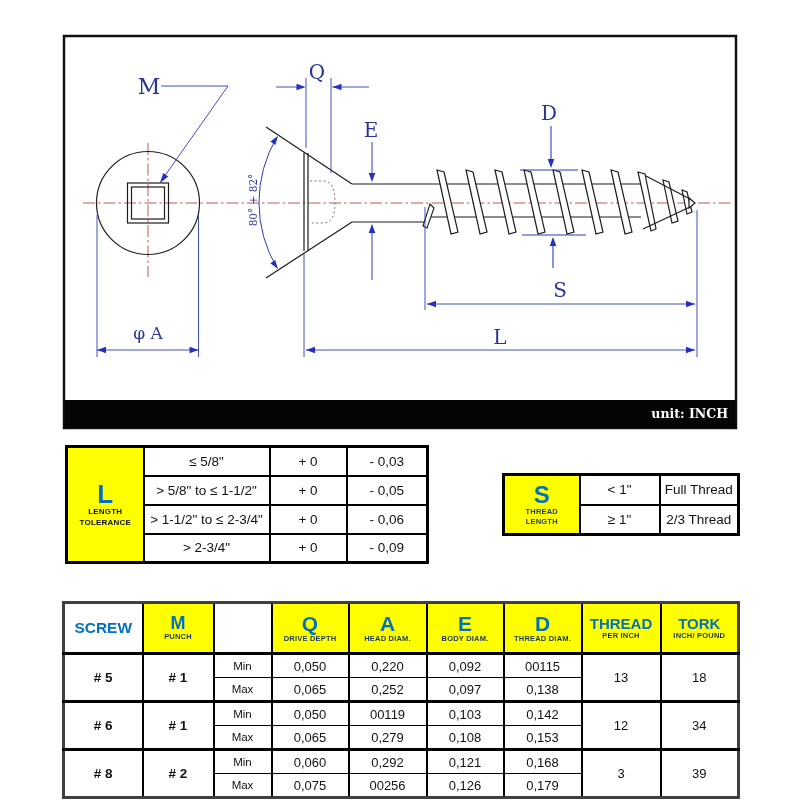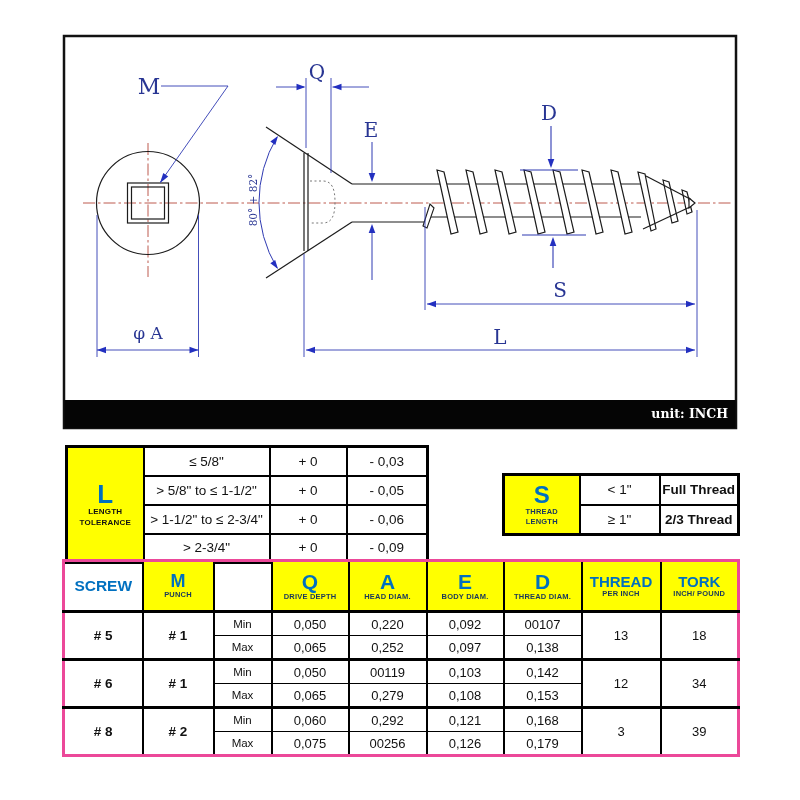--- a/index.html
+++ b/index.html
@@ -13,28 +13,28 @@
   
   #tol-table{position:absolute;left:65px;top:445px;width:361px;height:118px;
              border:3px solid #000;}
   #tol-table td{border:2px solid #000;font-size:13.5px;}
   #tol-table td.ylw{background:#FFFF00;}
   
   #thr-table{position:absolute;left:502px;top:473px;width:235px;height:60px;
              border:3px solid #000;}
   #thr-table td{border:2px solid #000;font-size:13.5px;}
   #thr-table td.ylw{background:#FFFF00;}
-  #thr-table .bold{font-weight:bold;}
+  #thr-table .bold{font-weight:normal;}
   
   .hdr-letter{color:#0070C0;font-weight:bold;line-height:1;}
   .hdr-sub{color:#17365D;font-weight:bold;font-size:7.5px;line-height:1.25;letter-spacing:.2px;}
   .tol-sub{color:#111;font-weight:bold;font-size:8px;line-height:1.3;letter-spacing:.2px;}
   
-  #spec-table{position:absolute;left:62px;top:559px;width:675px;height:180px;
-              border:3px solid #ec4899;}
+  #spec-table{position:absolute;left:62px;top:601px;width:675px;height:180px;
+              border:3px solid #404040;}
   #spec-table td{border:2px solid #000;font-size:13px;}
   #spec-table tr.hdr td{border-bottom:3px solid #000;height:48px;}
   #spec-table td.ylw{background:#FFFF00;}
   #spec-table td.screwhead{color:#0070C0;font-weight:bold;font-size:15.5px;}
   #spec-table tr.grp td{border-top:3px solid #000;}
   #spec-table td.minrow{border-bottom:1px solid #000;height:22px;}
   #spec-table td.maxrow{border-top:1px solid #000;height:22px;}
   #spec-table td.mm{font-size:11.5px;}
   #spec-table td.idcell{font-weight:600;font-size:13.5px;}
 </style>
@@ -267,21 +267,21 @@
       </td>
     </tr>
 
     <tr class="grp">
       <td class="idcell" rowspan="2"># 5</td>
       <td class="idcell" rowspan="2"># 1</td>
       <td class="mm minrow">Min</td>
       <td class="minrow">0,050</td>
       <td class="minrow">0,220</td>
       <td class="minrow">0,092</td>
-      <td class="minrow">00107</td>
+      <td class="minrow">00115</td>
       <td rowspan="2">13</td>
       <td rowspan="2">18</td>
     </tr>
     <tr>
       <td class="mm maxrow">Max</td>
       <td class="maxrow">0,065</td>
       <td class="maxrow">0,252</td>
       <td class="maxrow">0,097</td>
       <td class="maxrow">0,138</td>
     </tr>

